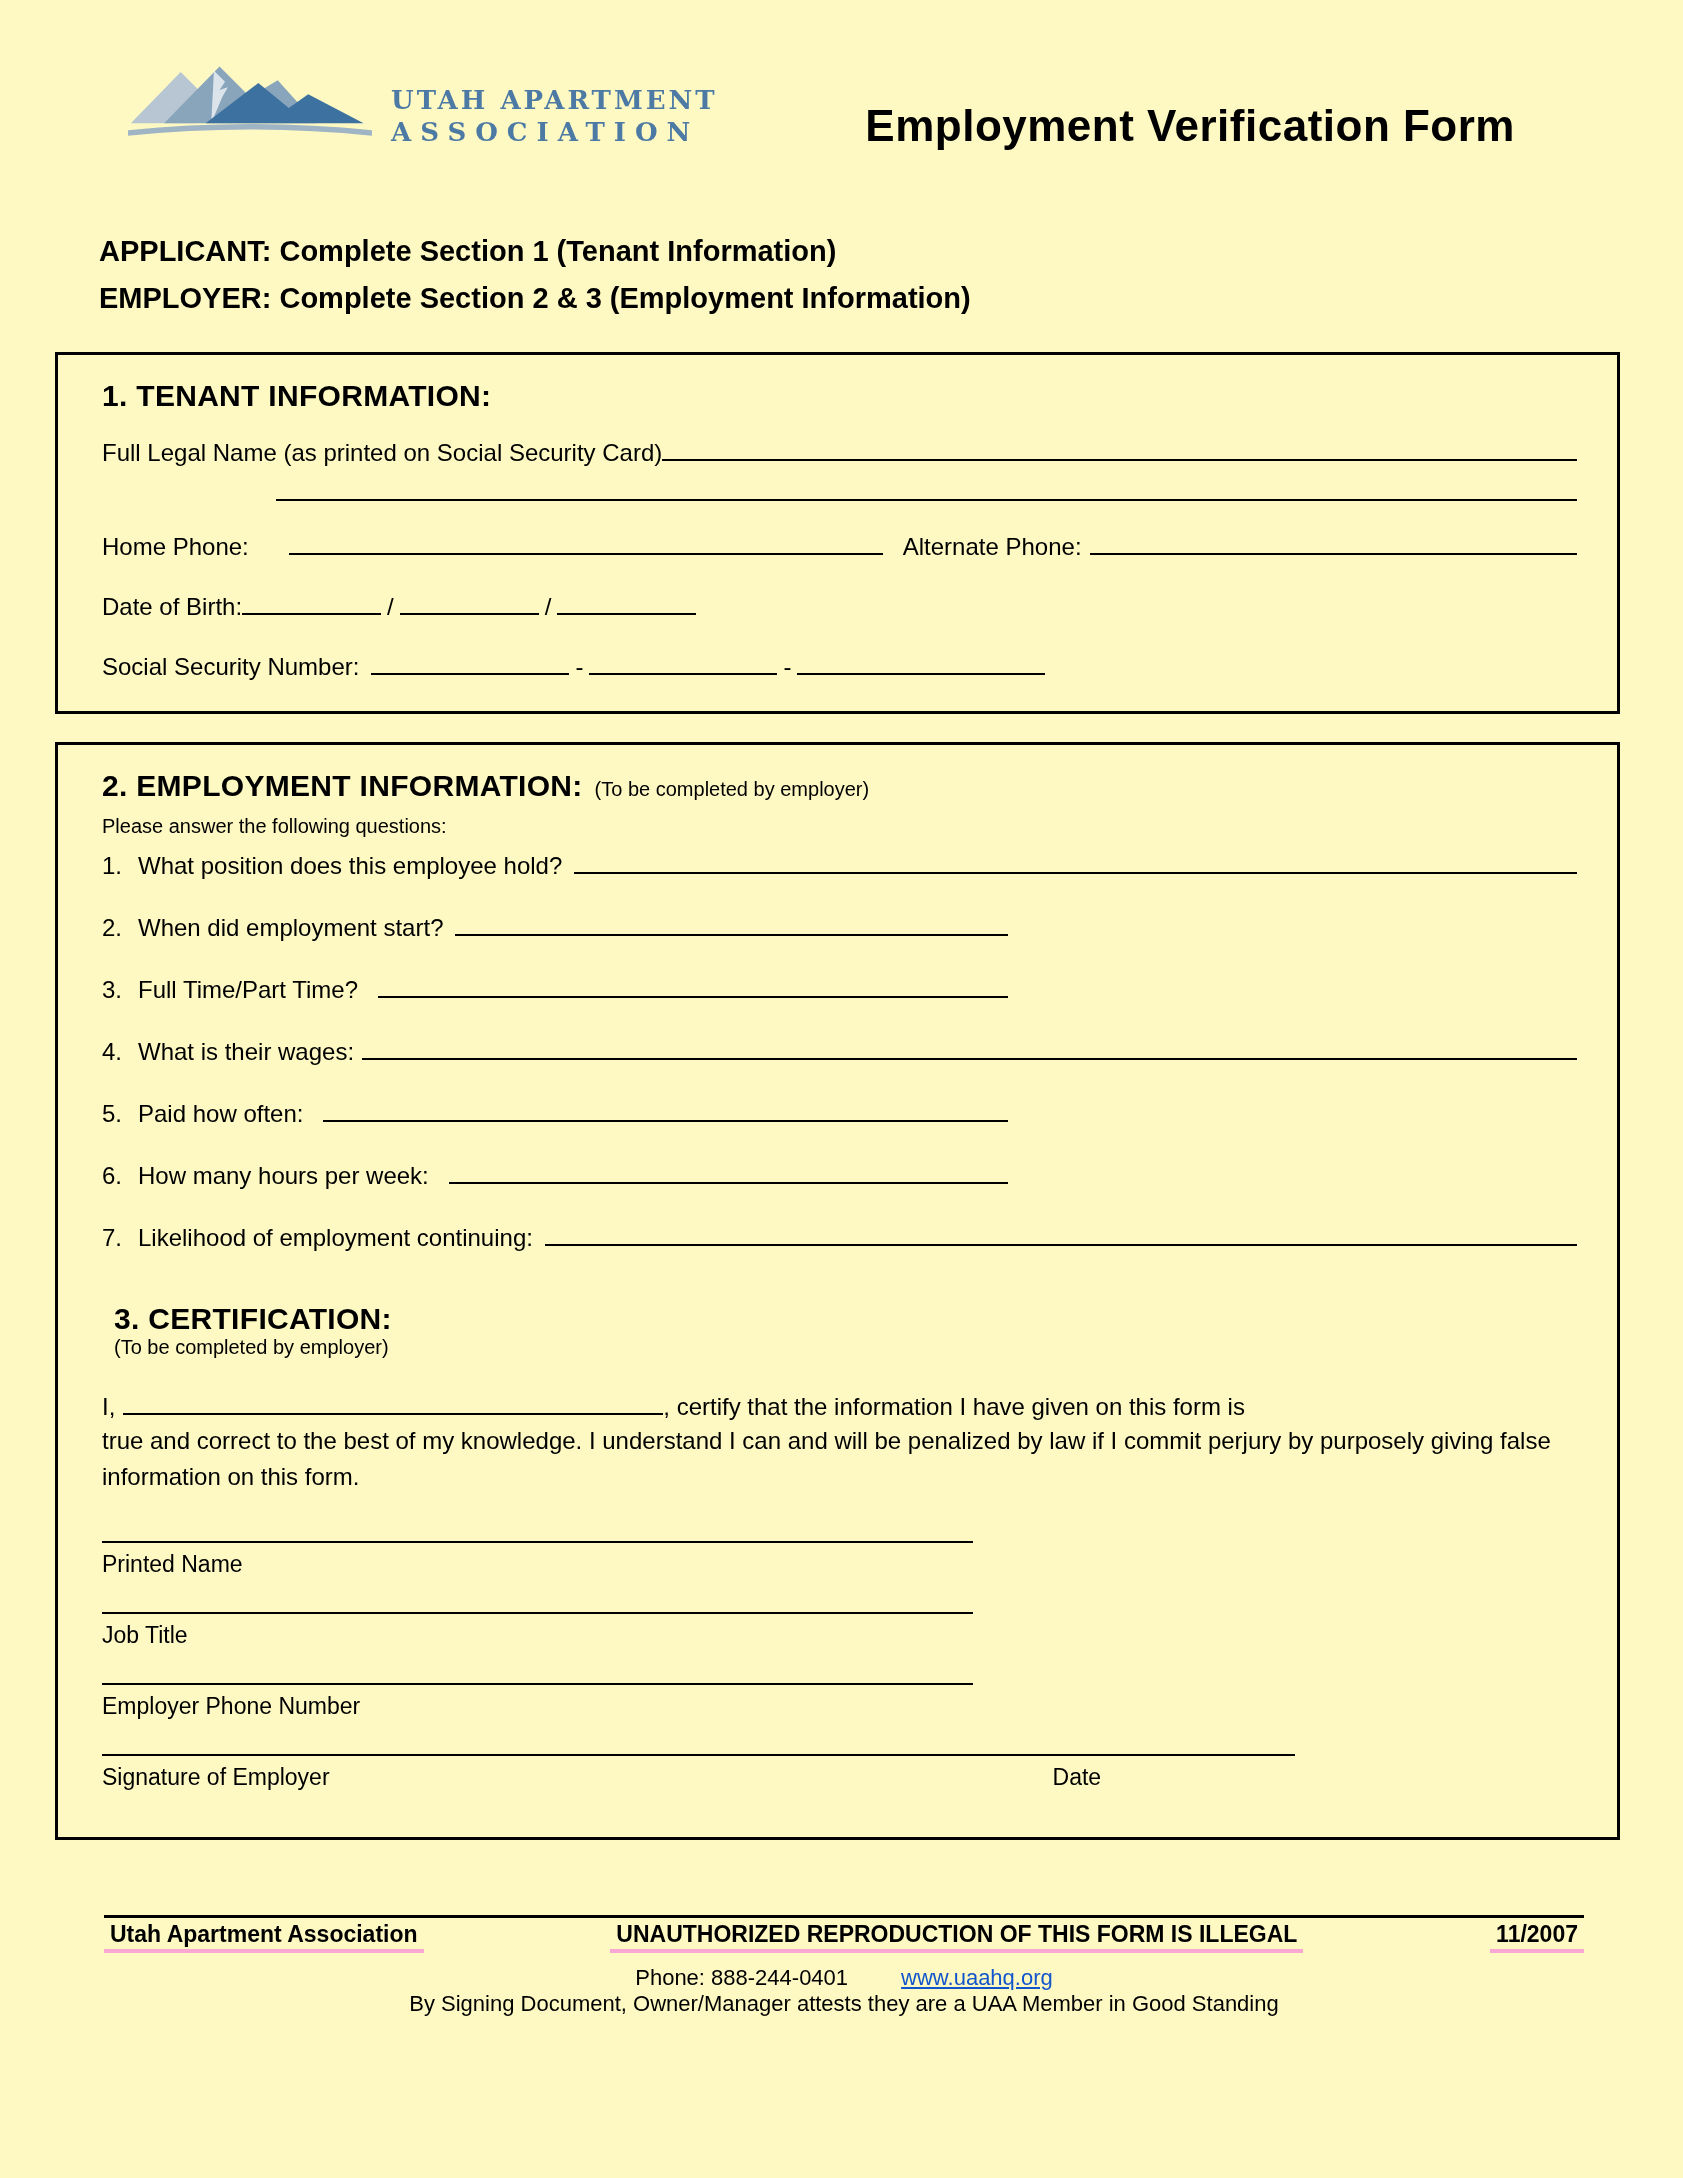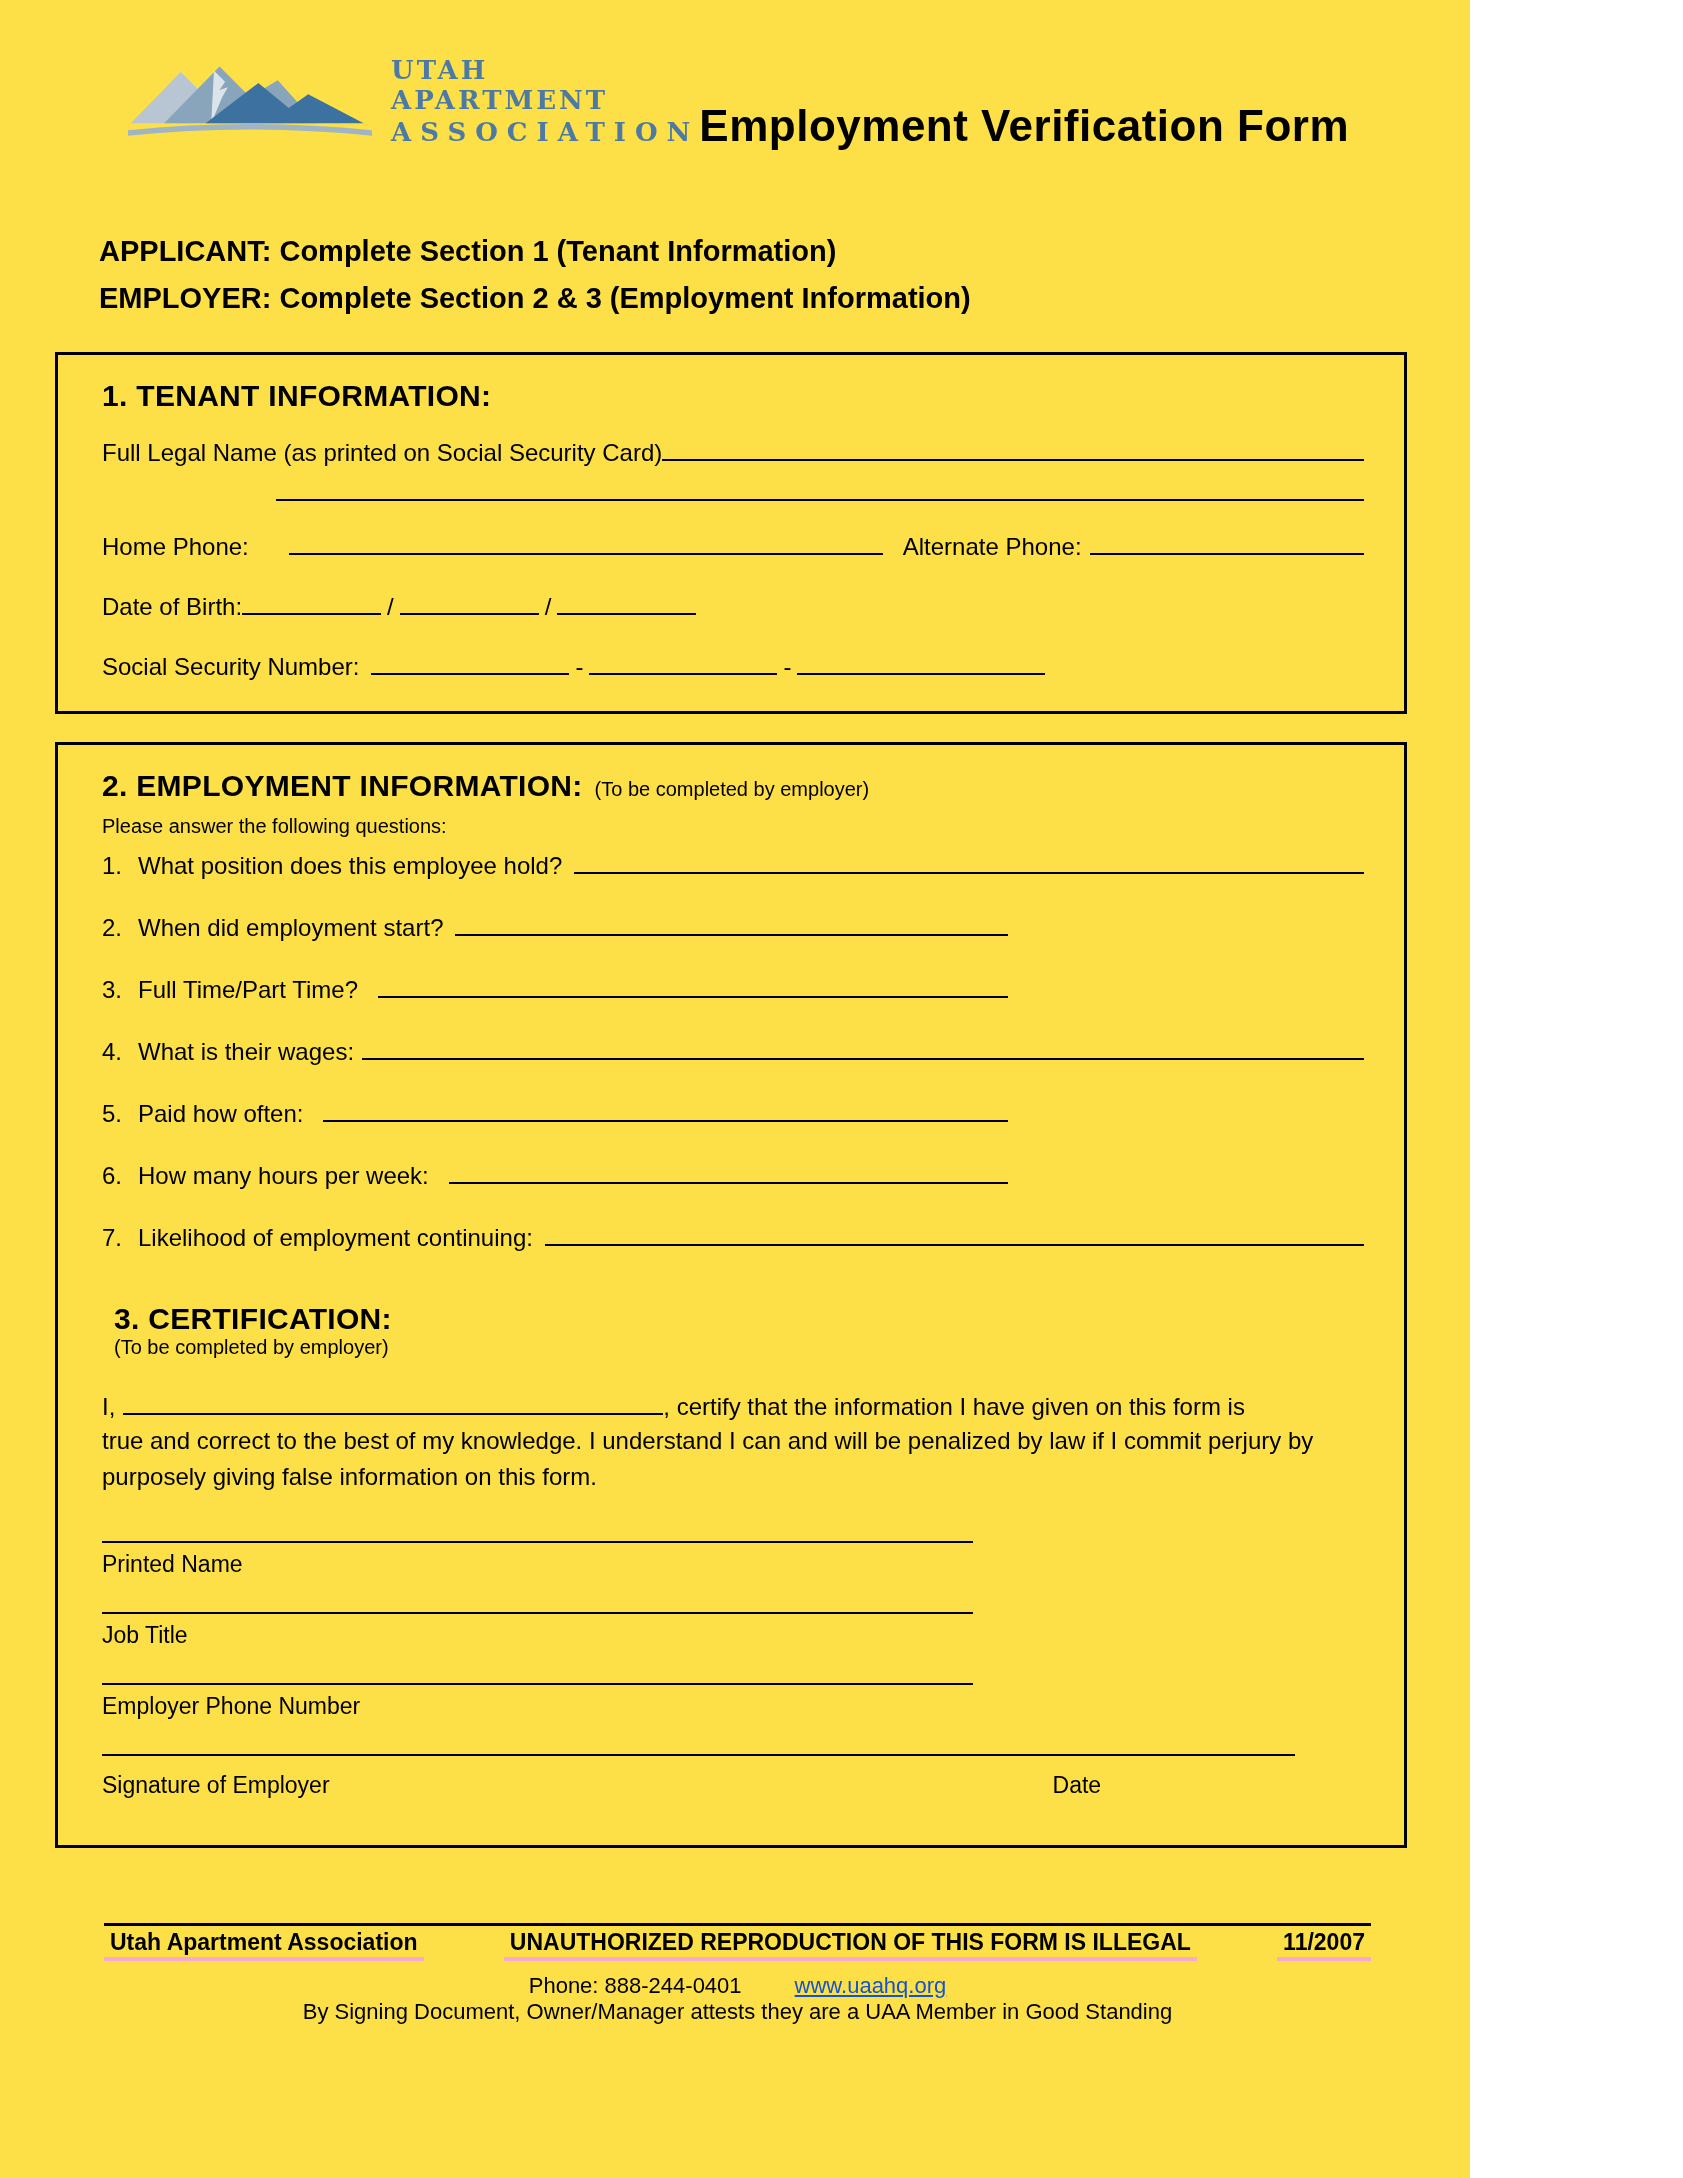--- a/index.html
+++ b/index.html
@@ -1,20 +1,20 @@
 <!DOCTYPE html>
 <html><head>
 <meta charset="utf-8">
 <style>
   html, body { margin: 0; padding: 0; background: #ffffff; }
   .page {
     position: relative;
-    width: 1470px;
+    width: 1683px;
     height: 2178px;
-    background: #fde047;
+    background: #fef9c3;
     color: #000000;
     font-family: "Liberation Sans", sans-serif;
     overflow: hidden;
     box-sizing: border-box;
   }
 
   
   .header {
     display: flex;
     align-items: flex-end;
@@ -102,21 +102,21 @@
   .cert-para {
     font-size: 24px;
     line-height: 36px;
     margin: 2px 0 0 0;
     max-width: 1515px;
   }
   .fieldgroup { margin-top: 46px; }
   .fieldgroup .line { display: block; }
   .fieldgroup .line-label { font-size: 23px; margin-top: 8px; }
   .fg-next { margin-top: 34px; }
-  .sig-labels { display: flex; width: 1193px; font-size: 23px; margin-top: 16px; }
+  .sig-labels { display: flex; width: 1193px; font-size: 23px; margin-top: 8px; }
   .date-label { margin-left: 723px; }
 
   
   .footer { margin: 75px 99px 0 104px; }
   .footer-row {
     border-top: 3px solid #000000;
     padding-top: 3px;
     display: flex;
     justify-content: space-between;
     align-items: baseline;

